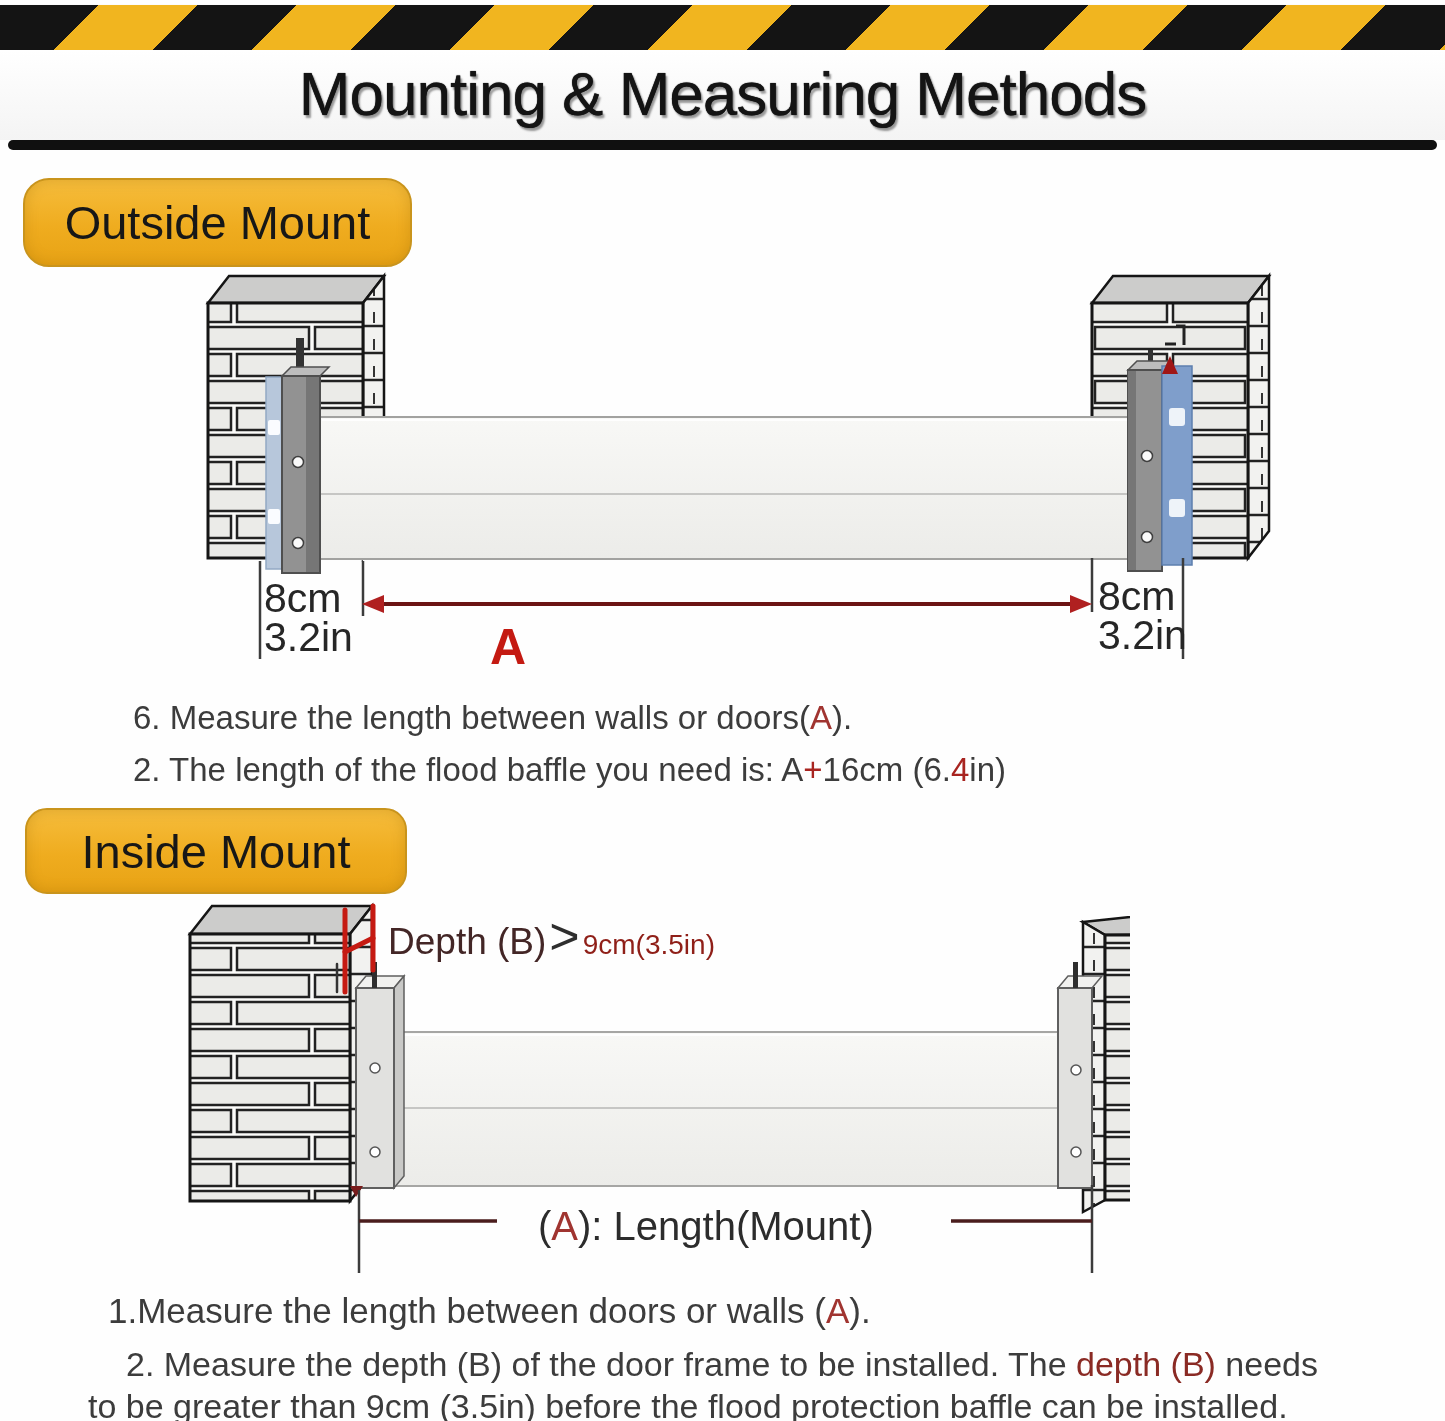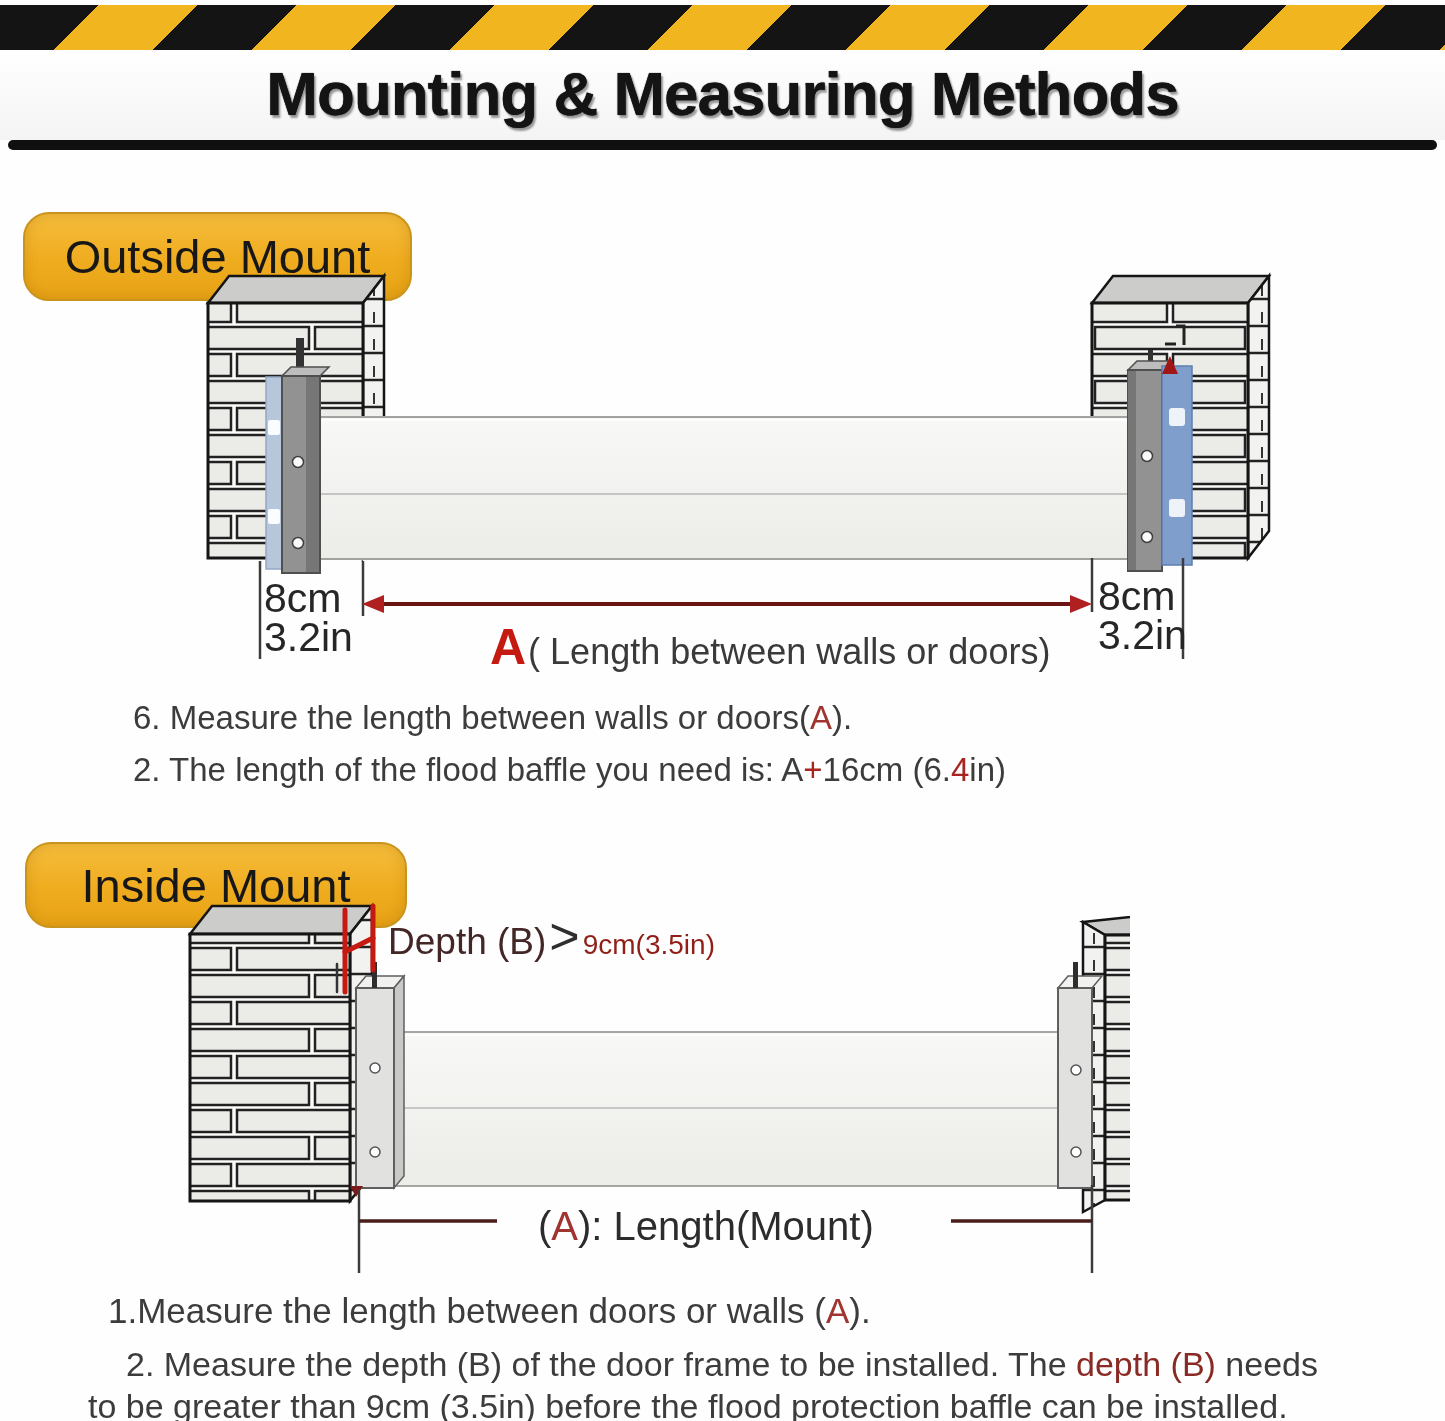--- a/index.html
+++ b/index.html
@@ -12,35 +12,35 @@
   
   .stripe-band{
     left:0;top:5px;width:1445px;height:45px;
     background:repeating-linear-gradient(135deg,#141414 0 70px,#f1b51f 70px 140px);
     box-shadow:0 2px 3px rgba(0,0,0,.25);
   }
   .title-strip{left:0;top:50px;width:1445px;height:90px;
     background:linear-gradient(180deg,#ffffff, #f4f4f4);}
   .page-title{
     left:0;top:58px;width:1445px;text-align:center;
-    font-size:62px;font-weight:bold;letter-spacing:-1px;color:#141414;
+    font-size:62px;font-weight:normal;letter-spacing:-1px;color:#141414;
     text-shadow:2px 3px 2px rgba(0,0,0,.38), 0 0 1px #000;
     white-space:nowrap;
   }
   .black-bar{left:8px;top:140px;width:1429px;height:10px;background:#101010;border-radius:5px;}
   
   .badge{
     display:flex;align-items:center;justify-content:center;
     background:linear-gradient(180deg,#f6bd3c 0%,#efac1f 55%,#e8a315 100%);
     border:2px solid #c9941c;border-radius:26px;
     box-shadow:inset 0 0 14px rgba(150,100,0,.28);
-    font-size:47px;color:#171717;white-space:nowrap;margin-top:34px;
+    font-size:47px;color:#171717;white-space:nowrap;
   }
   .badge-outside{left:23px;top:178px;width:385px;height:85px;}
-  .badge-inside{left:25px;top:808px;width:378px;height:82px;}
+  .badge-inside{left:25px;top:808px;width:378px;height:82px;border-radius:22px;}
   
   .dim{font-size:41px;color:#262626;line-height:1;white-space:nowrap;}
   .span-line{display:flex;align-items:baseline;white-space:nowrap;}
   .span-a{font-size:50px;font-weight:bold;color:#c41a12;margin-right:2px;}
   .span-rest{font-size:36px;color:#3a3a3a;}
   .depth-line{display:flex;align-items:baseline;white-space:nowrap;}
   .depth-label{font-size:37px;color:#43262​6;color:#432626;}
   .depth-gt{font-size:52px;color:#2e2e2e;margin:0 3px;line-height:.8;}
   .depth-val{font-size:28px;color:#8f1f18;}
   .ins-span{font-size:40px;color:#2c2c2c;white-space:nowrap;}
@@ -145,21 +145,20 @@
     </g>
   </svg>
 
   <div class="abs dim" style="left:264px;top:578px;">8cm</div>
   <div class="abs dim" style="left:264px;top:617px;">3.2in</div>
   <div class="abs dim" style="left:1098px;top:576px;">8cm</div>
   <div class="abs dim" style="left:1098px;top:615px;">3.2in</div>
 
   <div class="abs span-line" style="left:490px;top:618px;">
     <span class="span-a">A</span>
-    <span class="span-rest">( Length between walls or doors)</span>
   </div>
 
   <div class="abs step" style="left:133px;top:699px;">
     <span>6. Measure the length between walls or doors(</span><span class="a-red">A</span><span>).</span>
   </div>
   <div class="abs step" style="left:133px;top:751px;text-align:right;">
     <span>2. The length of the flood baffle you need is: </span><span>A</span><span class="r-red">+</span><span>16cm (6.</span><span class="r-red">4</span><span>in)</span>
   </div>
 
   <div class="abs badge badge-inside">

